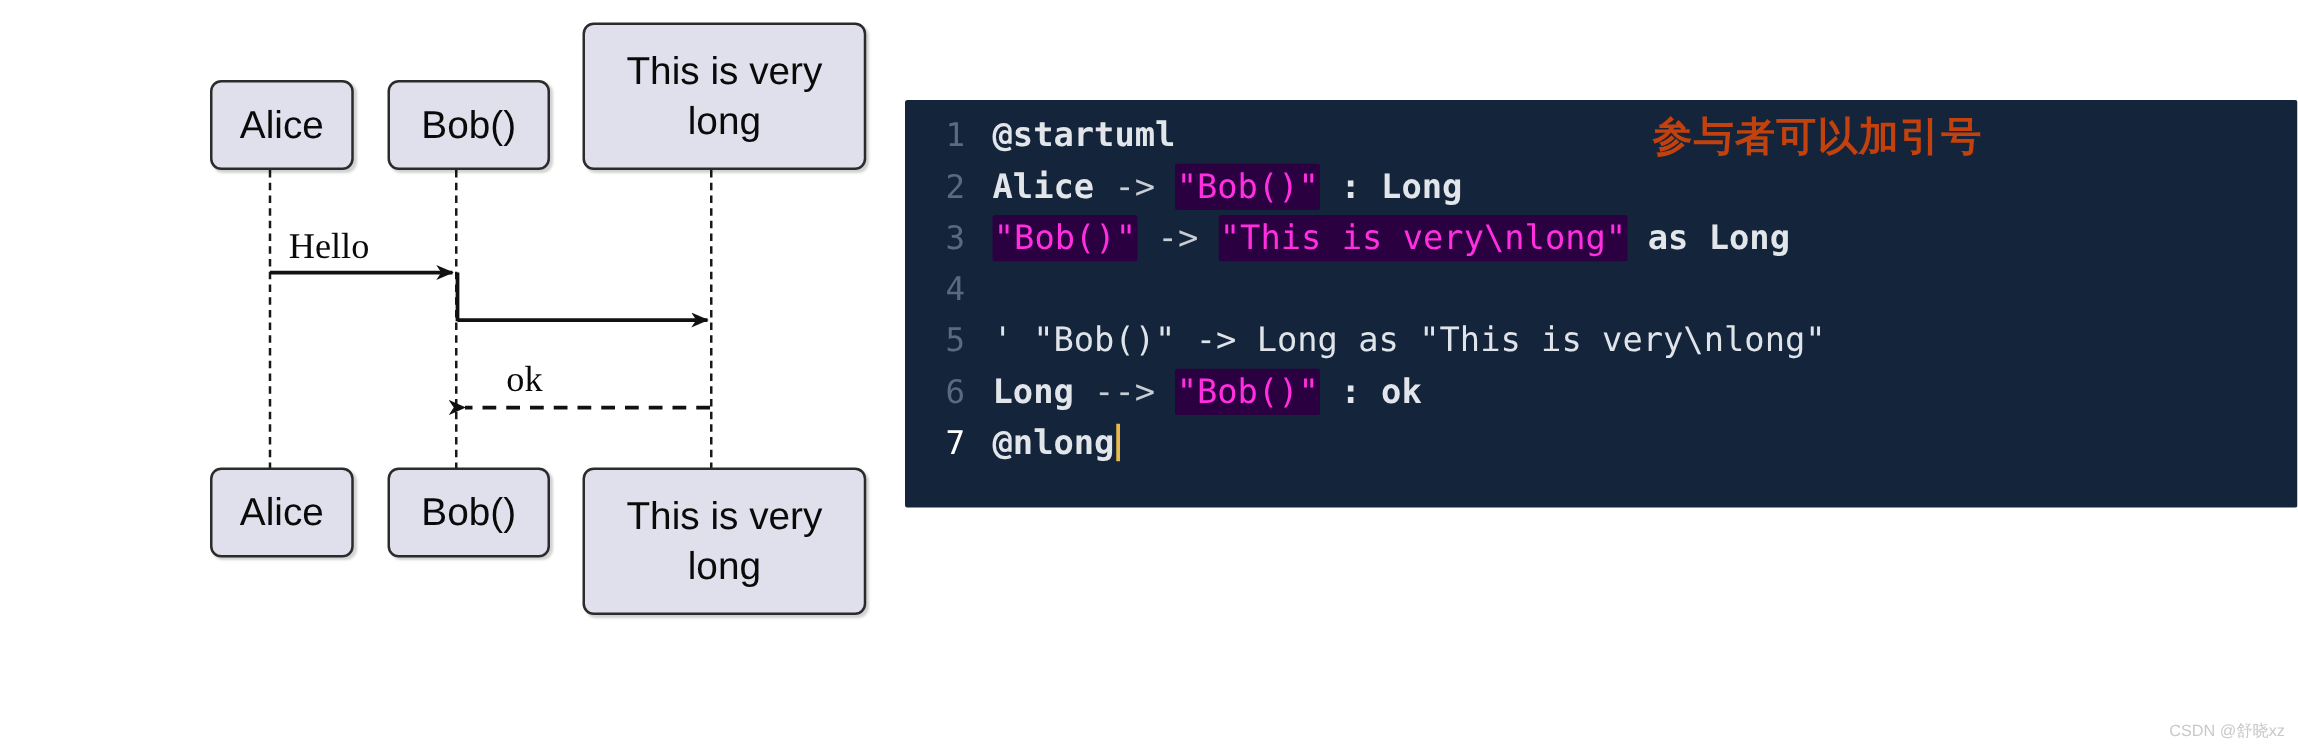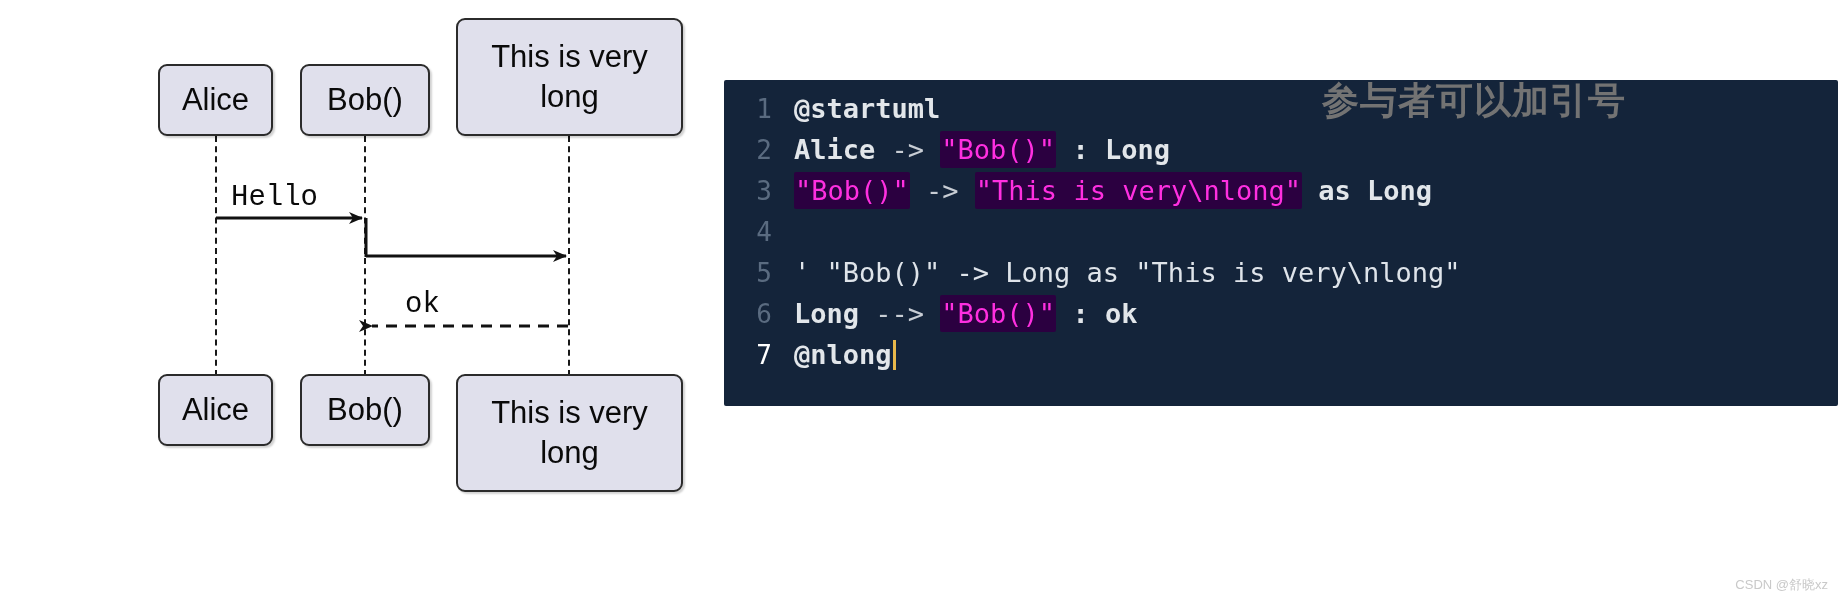--- a/index.html
+++ b/index.html
@@ -29,30 +29,31 @@
     border-radius: 9px;
     display: flex;
     align-items: center;
     justify-content: center;
     text-align: center;
     color: #0a0a0a;
     font-family: "Liberation Sans", sans-serif;
     font-size: 31px;
     line-height: 1.3;
     box-shadow: 2px 2px 2px rgba(0,0,0,0.18);
+    margin-left: 10px;
   }
   .lifeline {
     position: absolute;
     width: 0;
     border-left: 2px dashed #181818;
   }
   .msg-label {
     position: absolute;
     color: #0a0a0a;
-    font-family: Liberation Mono, monospace;
+    font-family: Liberation Serif, serif;
     font-size: 29px;
     white-space: nowrap;
   }
 
   
   #editor {
     position: absolute;
     left: 724px; top: 80px;
     width: 1114px; height: 326px;
     background: #14243a;
@@ -98,24 +99,24 @@
     display: inline-block;
     width: 3px;
     height: 30px;
     background: #e8b84b;
     vertical-align: -6px;
     margin-left: 1px;
   }
   #annotation {
     position: absolute;
     left: 1322px;
-    top: 76px;
-    color: #737373;
+    top: 88px;
+    color: #c2410c;
     font-family: "DejaVu Sans", sans-serif;
-    font-size: 37px;
+    font-size: 32px;
     font-weight: 700;
     white-space: nowrap;
     letter-spacing: 1px;
   }
   #watermark {
     position: absolute;
     right: 10px;
     bottom: 6px;
     color: #c9c9c9;
     font-family: "Liberation Sans", sans-serif;

